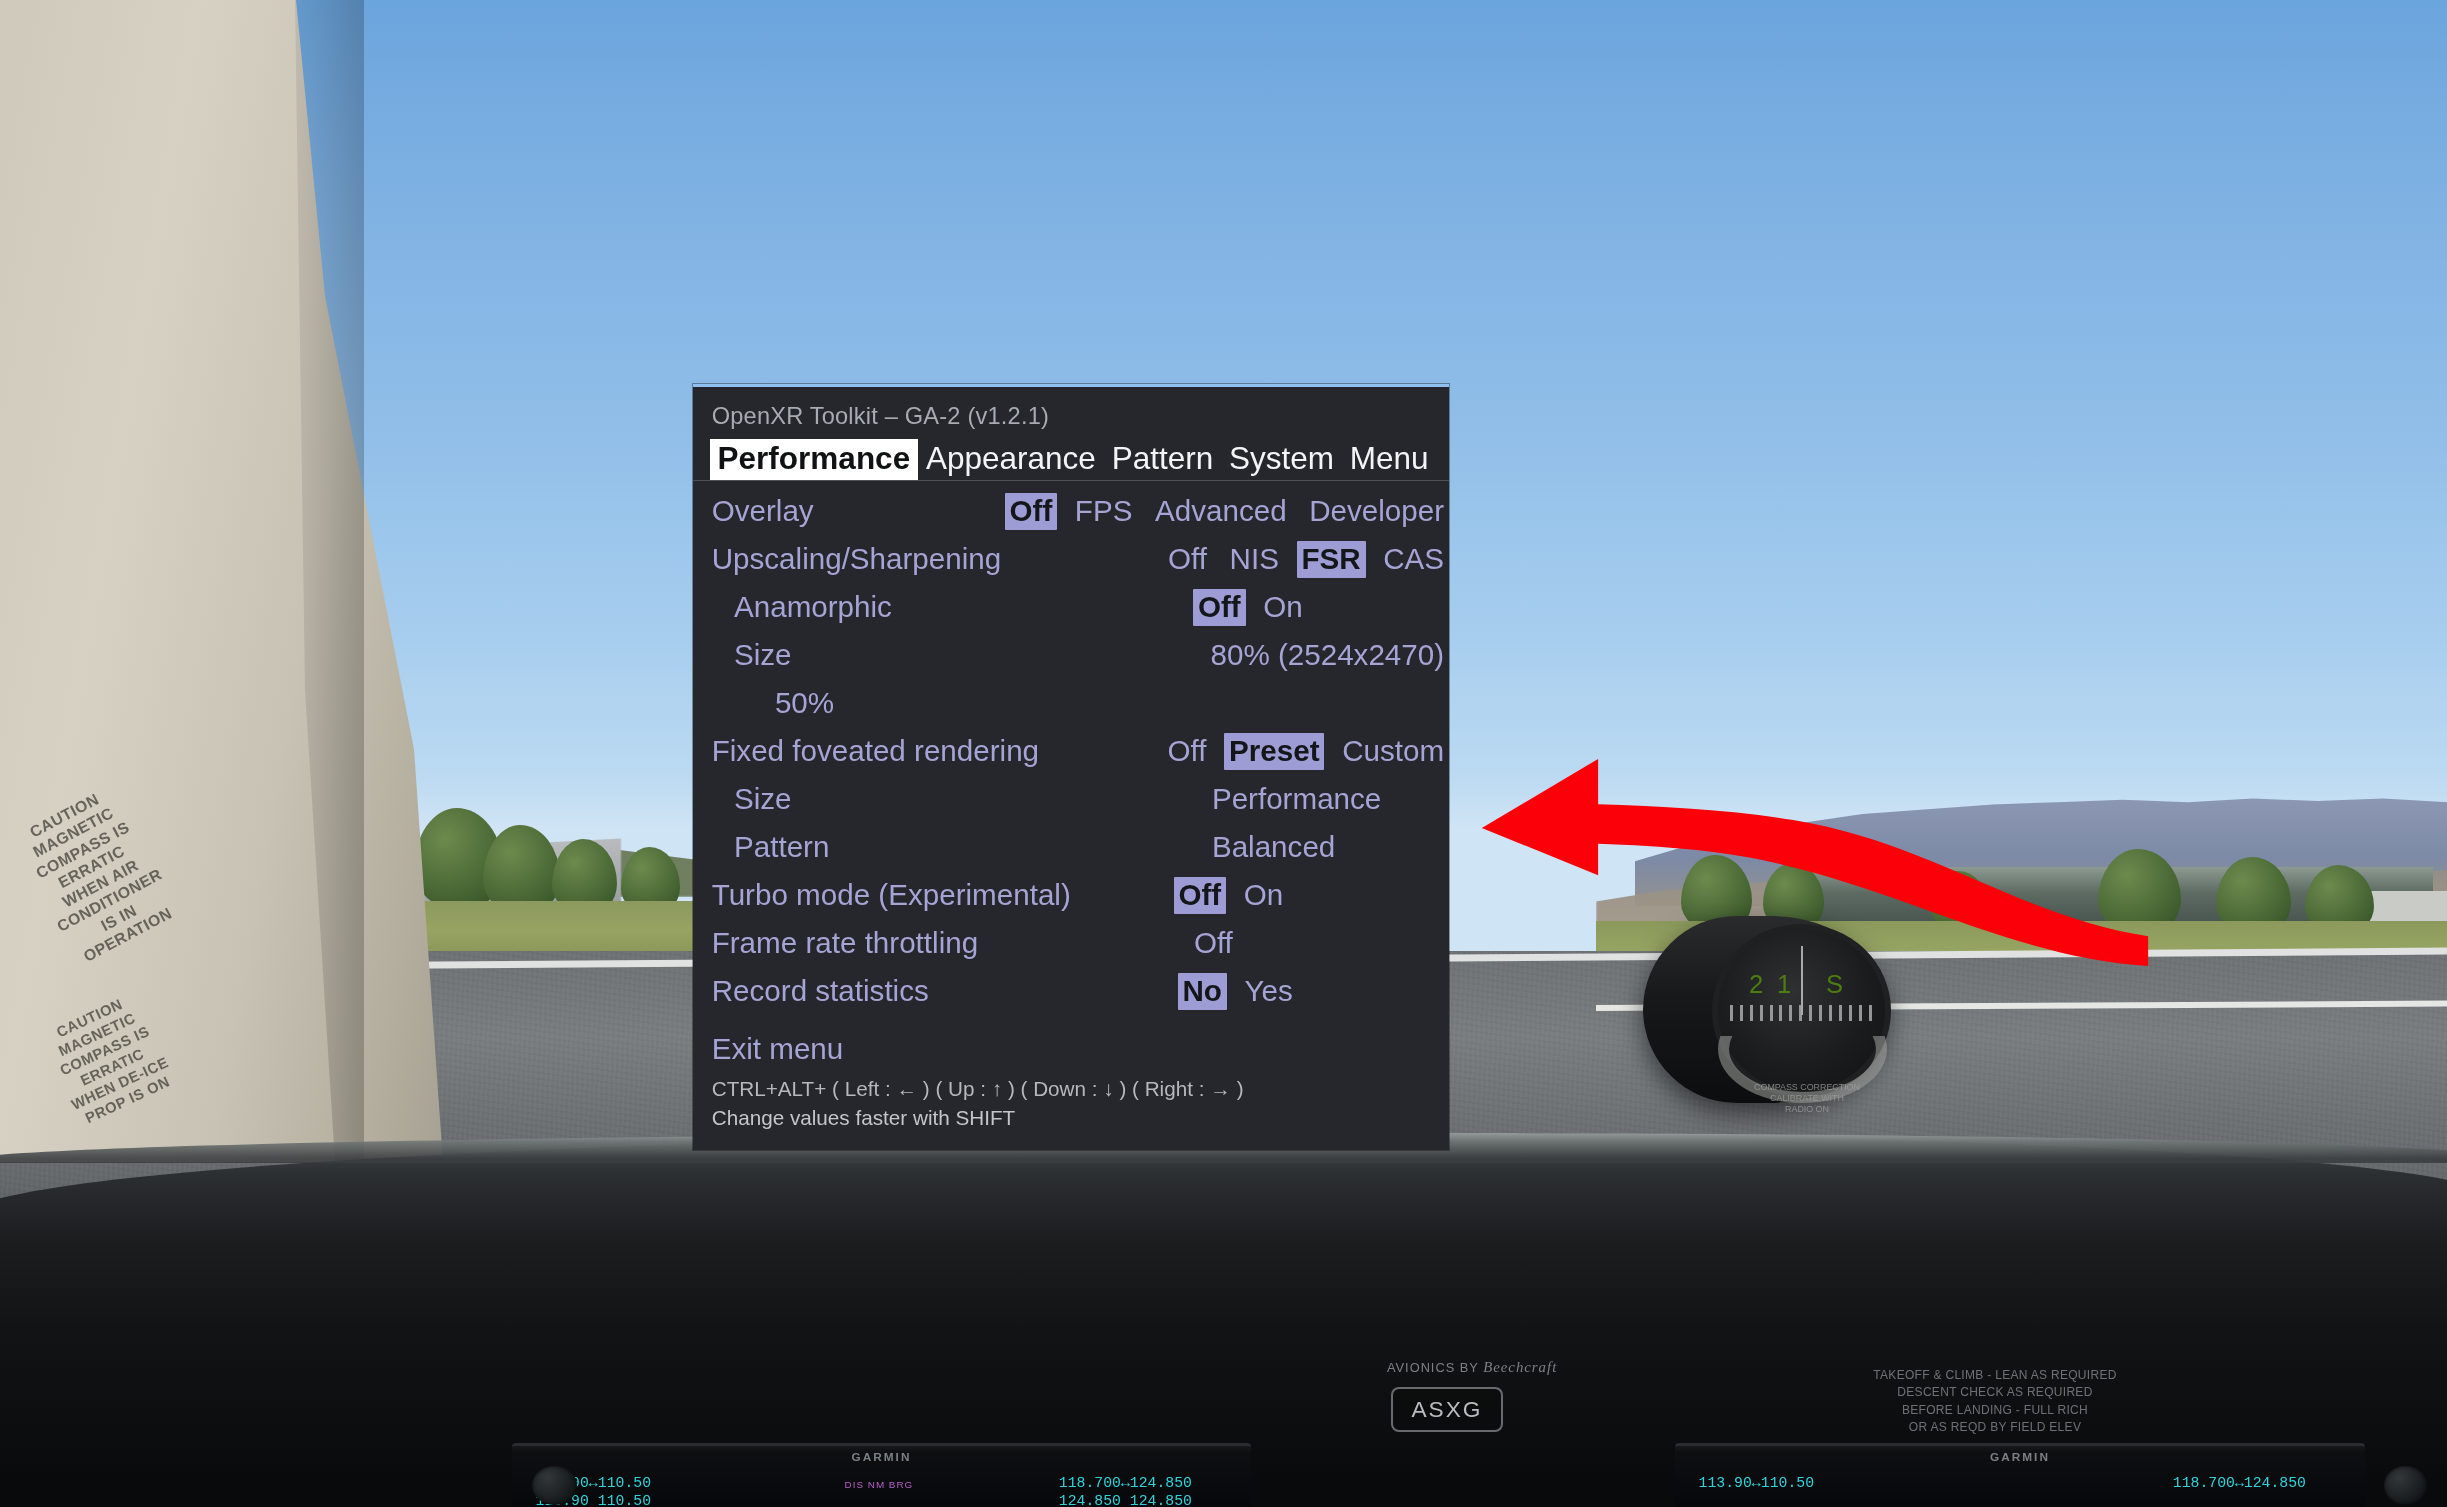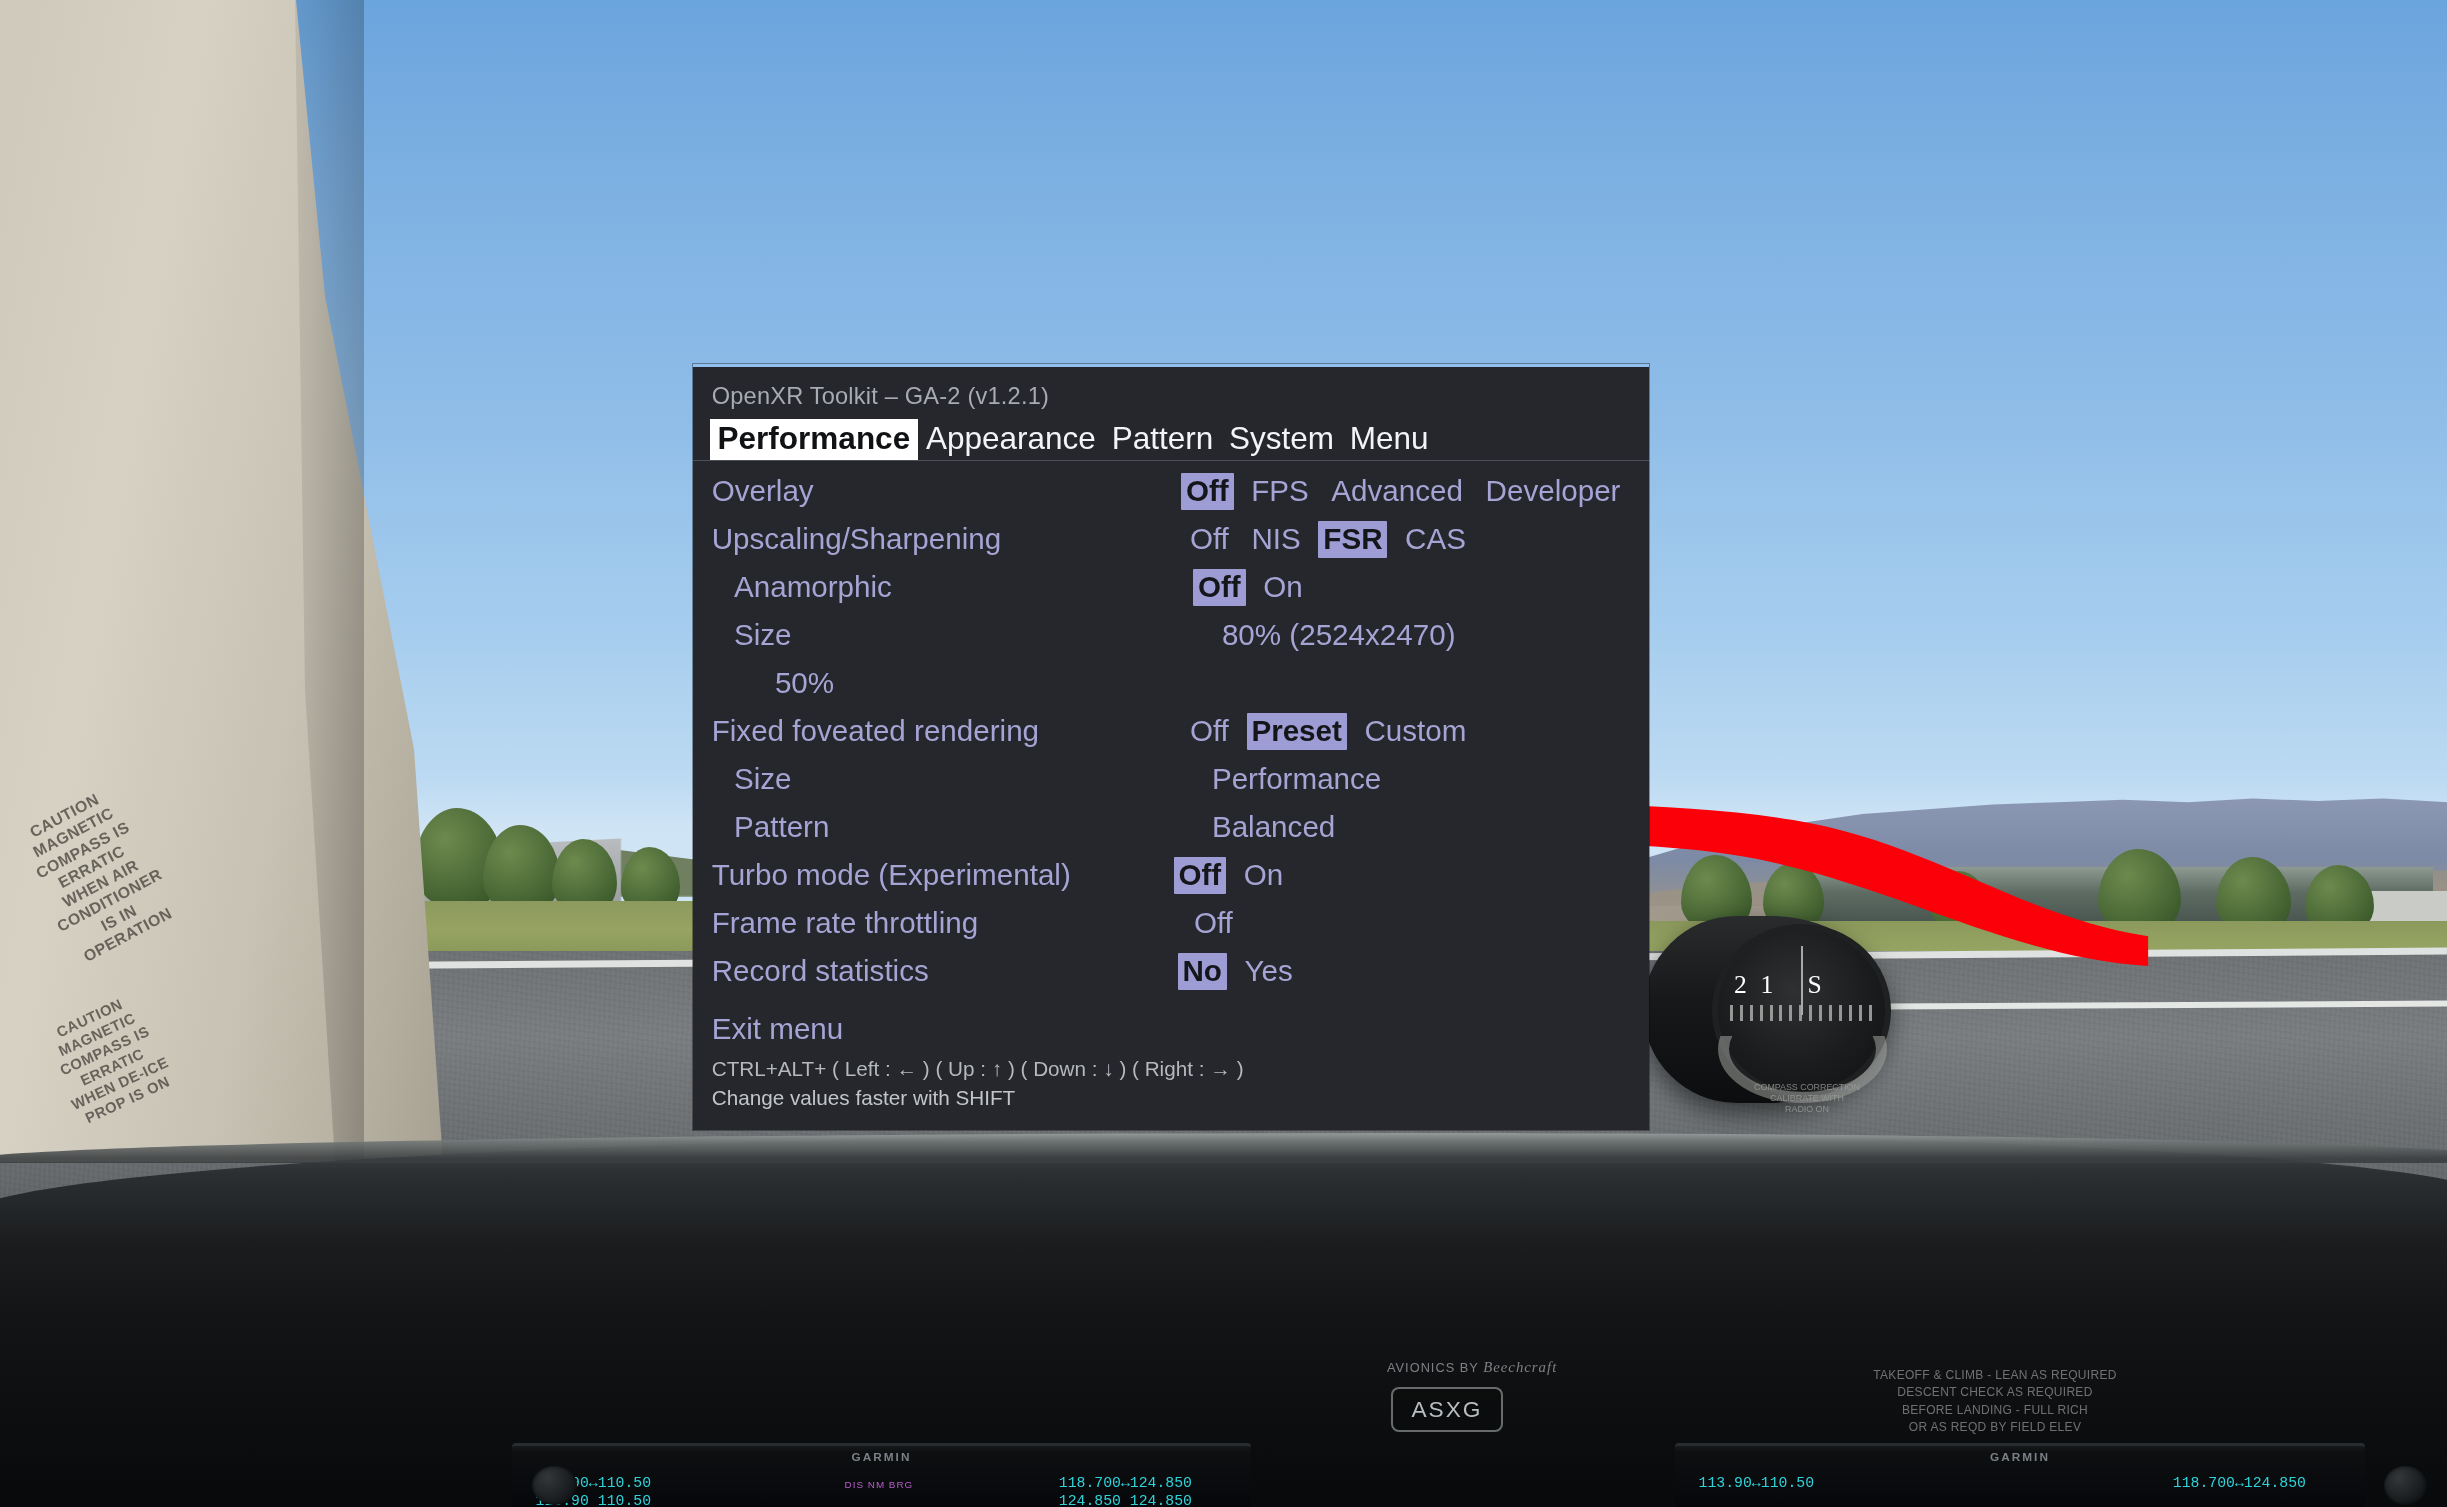--- a/index.html
+++ b/index.html
@@ -209,24 +209,25 @@
     width: 179px; height: 173px;
     border-radius: 50%;
     background: radial-gradient(circle at 45% 38%, #2e3032 0%, #1b1c1e 55%, #101112 100%);
     border: 6.9px solid #1e2022;
     box-sizing: border-box;
   }
   .compass-card {
     position: absolute;
     left: 1734px; top: 970px;
     width: 138px; height: 51px;
-    color: #ffffff;
+    color: #4d7c0f;
     font-size: 25.6px;
-    font-family: Liberation Serif, serif;
+    font-family: Liberation Sans, sans-serif;
     letter-spacing: 13.8px;
+    text-align: center;
   }
   .compass-ticks {
     position: absolute;
     left: 1730px; top: 1005px;
     width: 146px; height: 15.8px;
     background: repeating-linear-gradient(90deg, #a9aca9 0 3px, transparent 3px 9.9px);
     opacity: .85;
   }
   .compass-line {
     position: absolute;
@@ -343,22 +344,22 @@
   .arrow-svg {
     position: absolute;
     left: 1468px; top: 749px;
     width: 690px; height: 217px;
     pointer-events: none;
   }
 
   
   .toolkit {
     position: absolute;
-    left: 693px; top: 364px;
-    width: 956px; height: 766px;
+    left: 693px; top: 384px;
+    width: 756px; height: 766px;
     background: #25272c;
     border-top: 3px solid #8fc0ef;
     box-sizing: border-box;
     box-shadow: 0 0 0 1px rgba(0,0,0,.35);
   }
   .tk-title {
     color: #a7abb2;
     font-size: 23.6px;
     padding: 15.8px 0 0 18.7px;
     letter-spacing: 0.2px;

